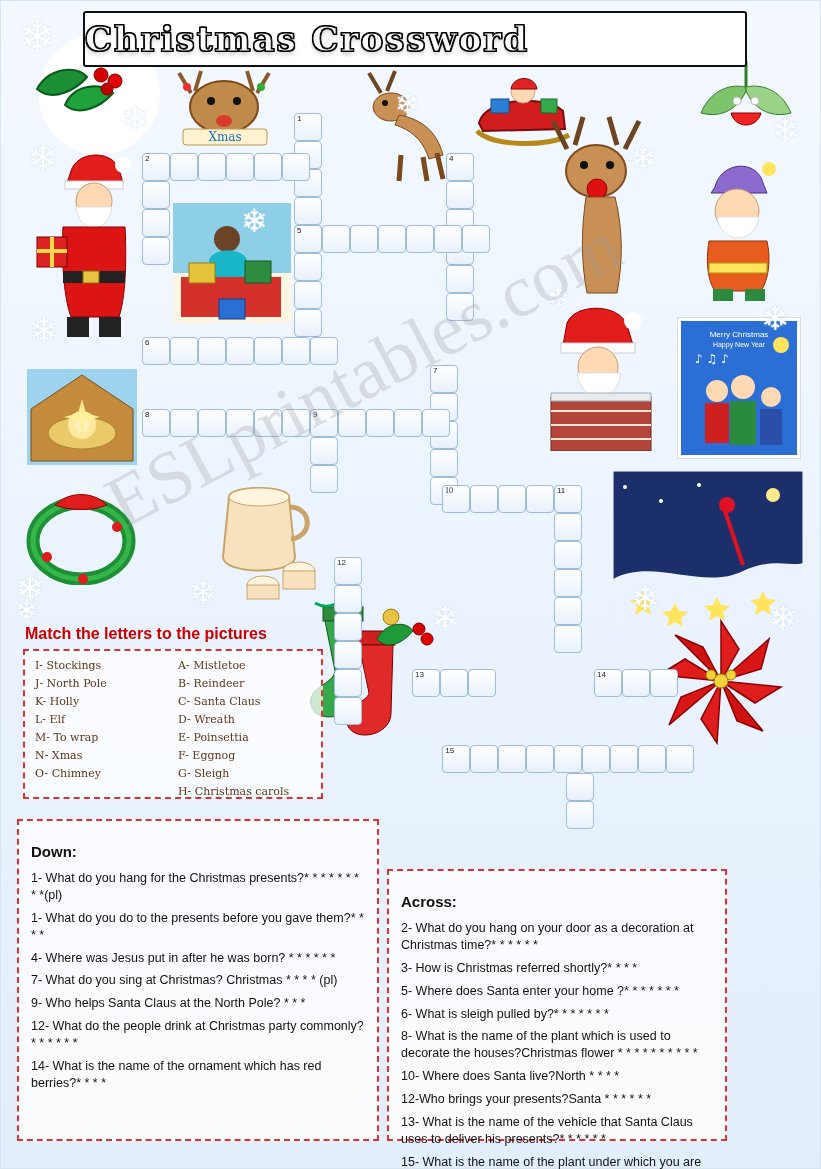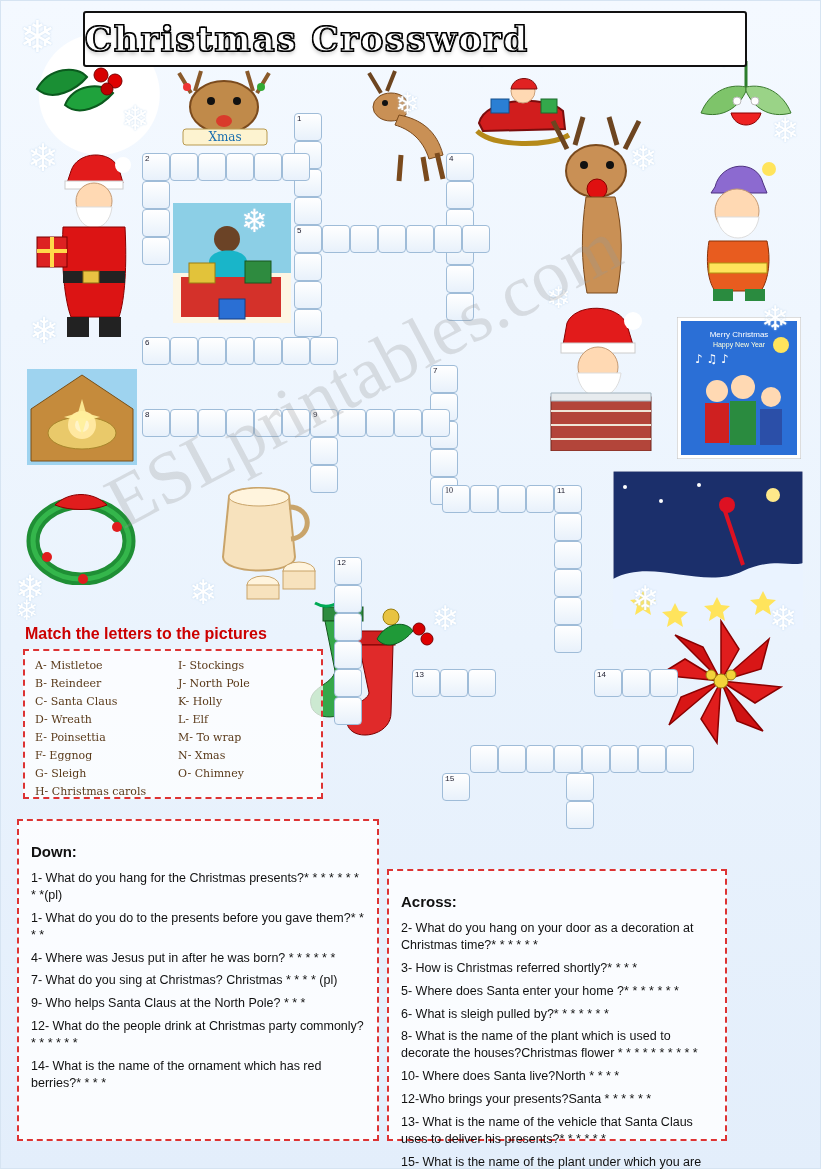--- a/index.html
+++ b/index.html
@@ -412,56 +412,56 @@
       <div class="cell" style="left: 411px; top: 668px;">
         <span class="num">13</span>
       </div>
       <div class="cell" style="left: 439px; top: 668px;"></div>
       <div class="cell" style="left: 467px; top: 668px;"></div>
       <div class="cell" style="left: 593px; top: 668px;">
         <span class="num">14</span>
       </div>
       <div class="cell" style="left: 621px; top: 668px;"></div>
       <div class="cell" style="left: 649px; top: 668px;"></div>
-      <div class="cell" style="left: 441px; top: 772px; font-family: Liberation Mono, monospace;">
+      <div class="cell" style="left: 441px; top: 744px; font-family: Liberation Mono, monospace;">
         <span class="num">15</span>
       </div>
       <div class="cell" style="left: 469px; top: 744px;"></div>
       <div class="cell" style="left: 497px; top: 744px;"></div>
       <div class="cell" style="left: 525px; top: 744px;"></div>
       <div class="cell" style="left: 553px; top: 744px;"></div>
       <div class="cell" style="left: 581px; top: 744px;"></div>
       <div class="cell" style="left: 609px; top: 744px;"></div>
       <div class="cell" style="left: 637px; top: 744px;"></div>
       <div class="cell" style="left: 665px; top: 744px;"></div>
       <div class="cell" style="left: 565px; top: 772px;"></div>
       <div class="cell" style="left: 565px; top: 800px;"></div>
     </div>
 
   <div id="legend-title">Match the letters to the pictures</div>
   <div id="legend">
     <div class="cols">
+      <div class="col" id="legend-right">
+          <div class="row">I-  Stockings</div>
+          <div class="row">J-  North Pole</div>
+          <div class="row">K- Holly</div>
+          <div class="row">L- Elf</div>
+          <div class="row">M- To wrap</div>
+          <div class="row">N- Xmas</div>
+          <div class="row">O- Chimney</div>
+        </div>
       <div class="col" id="legend-left">
           <div class="row">A- Mistletoe</div>
           <div class="row">B- Reindeer</div>
           <div class="row">C- Santa Claus</div>
           <div class="row">D- Wreath</div>
           <div class="row">E- Poinsettia</div>
           <div class="row">F- Eggnog</div>
           <div class="row">G- Sleigh</div>
           <div class="row">H- Christmas carols</div>
-        </div>
-      <div class="col" id="legend-right">
-          <div class="row">I-  Stockings</div>
-          <div class="row">J-  North Pole</div>
-          <div class="row">K- Holly</div>
-          <div class="row">L- Elf</div>
-          <div class="row">M- To wrap</div>
-          <div class="row">N- Xmas</div>
-          <div class="row">O- Chimney</div>
         </div>
     </div>
   </div>
 
   <div class="cluebox" id="down-box">
     <div class="clue-head">Down:</div>
     <div id="down-list">
         <div class="clue">1- What do you hang for the Christmas presents?* * * * * * * * *(pl)</div>
         <div class="clue">1- What do you do to the presents before you gave them?* * * *</div>
         <div class="clue">4- Where was Jesus put in after he was born? * * * * * *</div>

